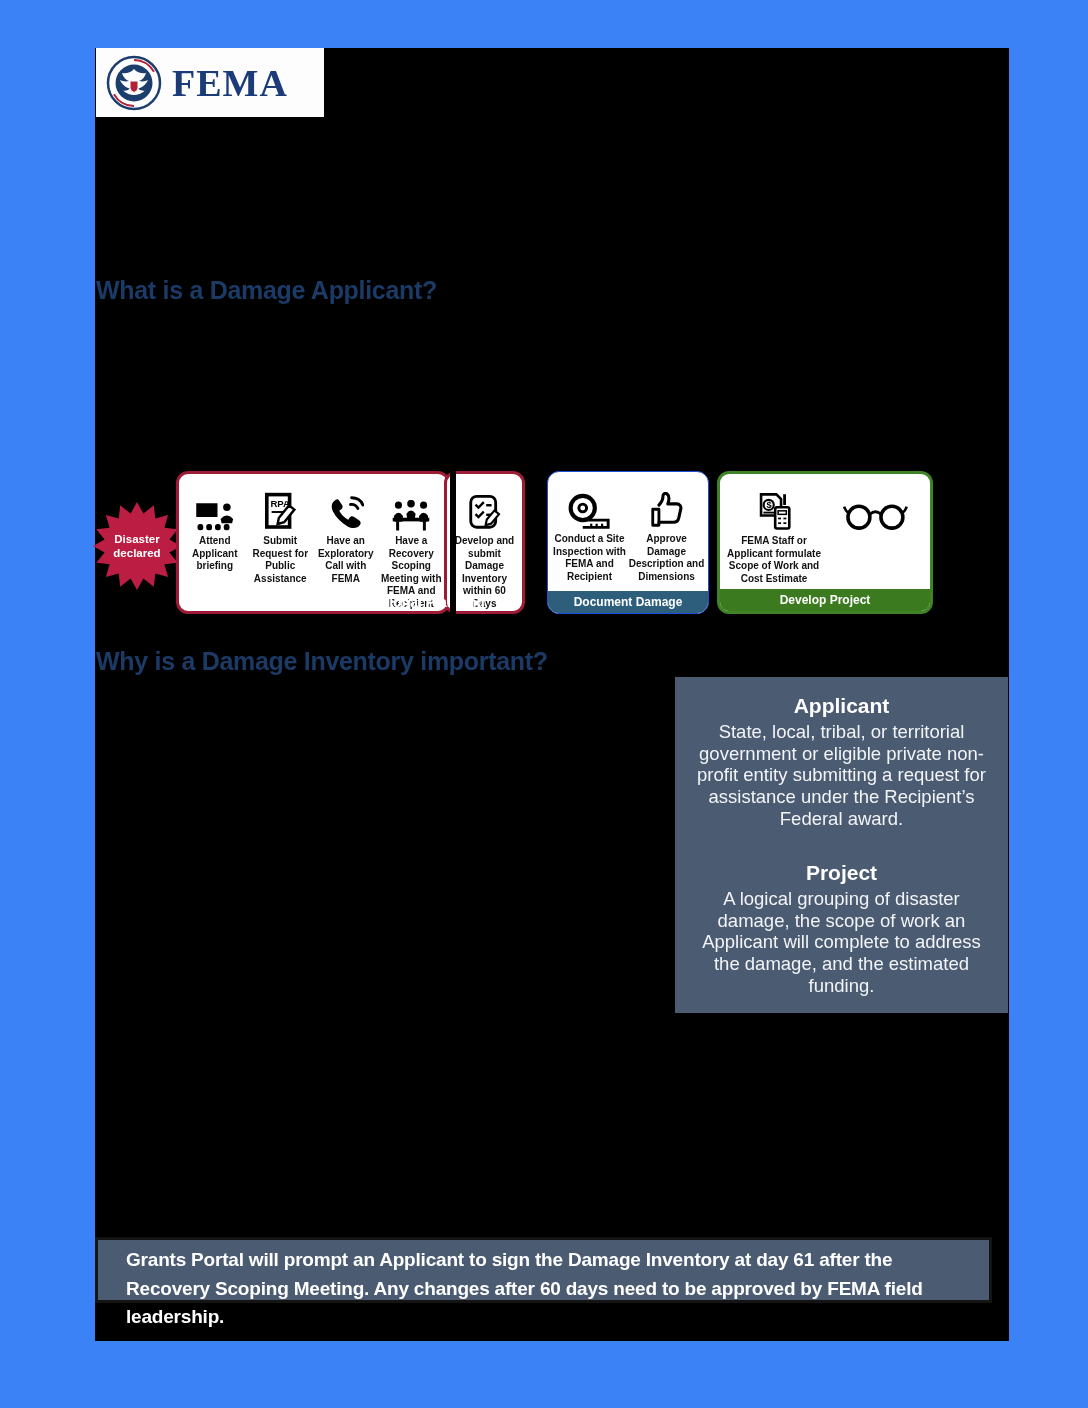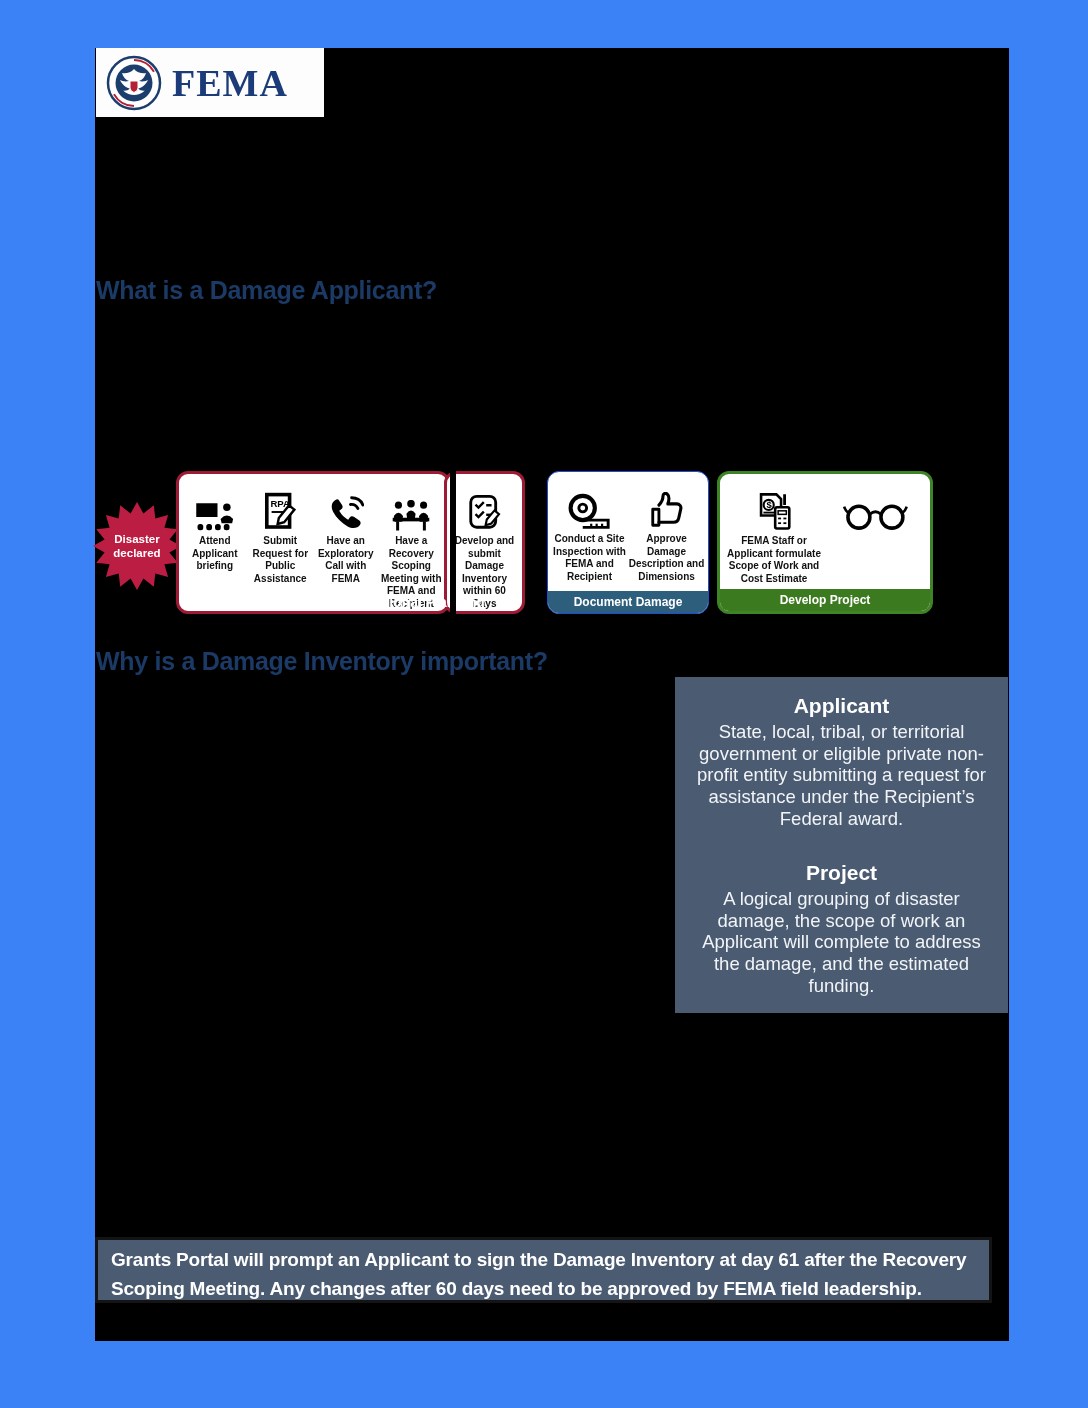--- a/index.html
+++ b/index.html
@@ -43,21 +43,21 @@
   
   .defbox{position:absolute;left:675px;top:677px;width:333px;height:336px;background:#4a5b72;color:#f2f4f7;
           text-align:center;box-sizing:border-box;padding:17px 15px;}
   .def-title{font-size:21px;font-weight:bold;color:#ffffff;margin:0 0 3px 0;}
   .def-body{font-size:18.5px;line-height:1.17;margin:3px;}
   .def-sep{height:29px;}
 
   
   .callout{position:absolute;left:95px;top:1237px;width:897px;height:66px;background:#4a5b72;border:3px solid #141414;
            box-sizing:border-box;color:#ffffff;font-weight:bold;font-size:19px;line-height:1.5;
-           padding:6px 13px;letter-spacing:-0.2px;}
+           padding:6px 28px;letter-spacing:-0.2px;}
 
   svg{display:block;}
 </style>
 </head>
 <body>
 
 <div class="canvas">
   <div class="content-bg"></div>
 
   <div class="logo-box">

